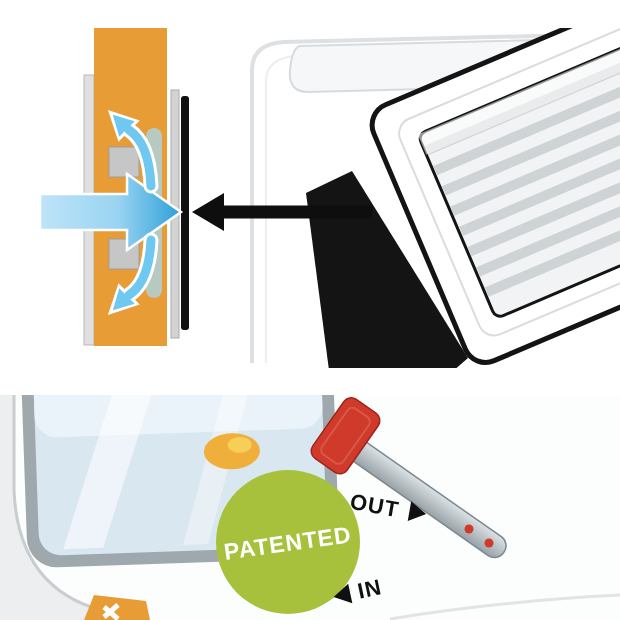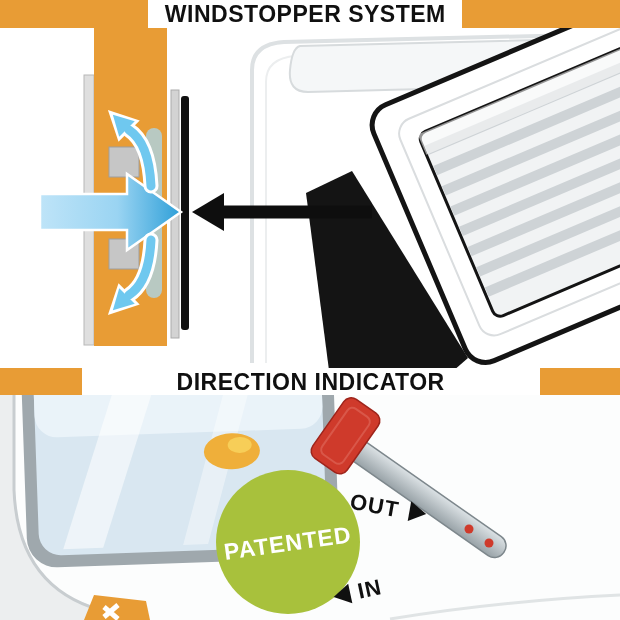--- a/index.html
+++ b/index.html
@@ -16,25 +16,20 @@
               transform:scaleX(.96);white-space:nowrap;}
   svg.top-diagram{position:absolute;top:28px;left:0;}
   svg.bottom-photo{position:absolute;top:395px;left:0;}
   text{font-family:"Liberation Sans",sans-serif;font-weight:700;}
 </style>
 </head>
 <body>
 
 <div class="stage">
 
-  <div class="band band-top">
-    <div class="band-white top">
-      <span class="band-title">WINDSTOPPER SYSTEM</span>
-    </div>
-  </div>
 
   <svg class="top-diagram" width="620" height="340" viewBox="0 0 620 340">
     <defs>
       <linearGradient id="bluegrad" x1="0" y1="0" x2="1" y2="0">
         <stop offset="0" stop-color="#BEE4F8"></stop>
         <stop offset="0.55" stop-color="#9AD4F2"></stop>
         <stop offset="1" stop-color="#2E9FD8"></stop>
       </linearGradient>
     </defs>
 
@@ -88,25 +83,20 @@
       <path d="M151 212 Q149 254 129 267" style="stroke:var(--cyan)" stroke-width="9" fill="none" stroke-linecap="round"></path>
       <polygon points="0,-11 0,11 -20,0" transform="translate(127,268) rotate(-45)" style="fill:var(--cyan)"></polygon>
     </g>
 
     <g>
       <rect x="222" y="177.5" width="150" height="13" fill="#0E0E0E"></rect>
       <polygon points="192,184 224,165 224,203" fill="#0E0E0E"></polygon>
     </g>
   </svg>
 
-  <div class="band band-mid">
-    <div class="band-white mid">
-      <span class="band-title">DIRECTION INDICATOR</span>
-    </div>
-  </div>
 
   <svg class="bottom-photo" width="620" height="225" viewBox="0 0 620 225">
     <defs>
       <linearGradient id="armGrad" x1="0" y1="0" x2="0" y2="1">
         <stop offset="0" stop-color="#DCE2E5"></stop>
         <stop offset="1" stop-color="#98A2A7"></stop>
       </linearGradient>
     </defs>
 
     <rect x="0" y="0" width="620" height="225" fill="#FCFDFD"></rect>

